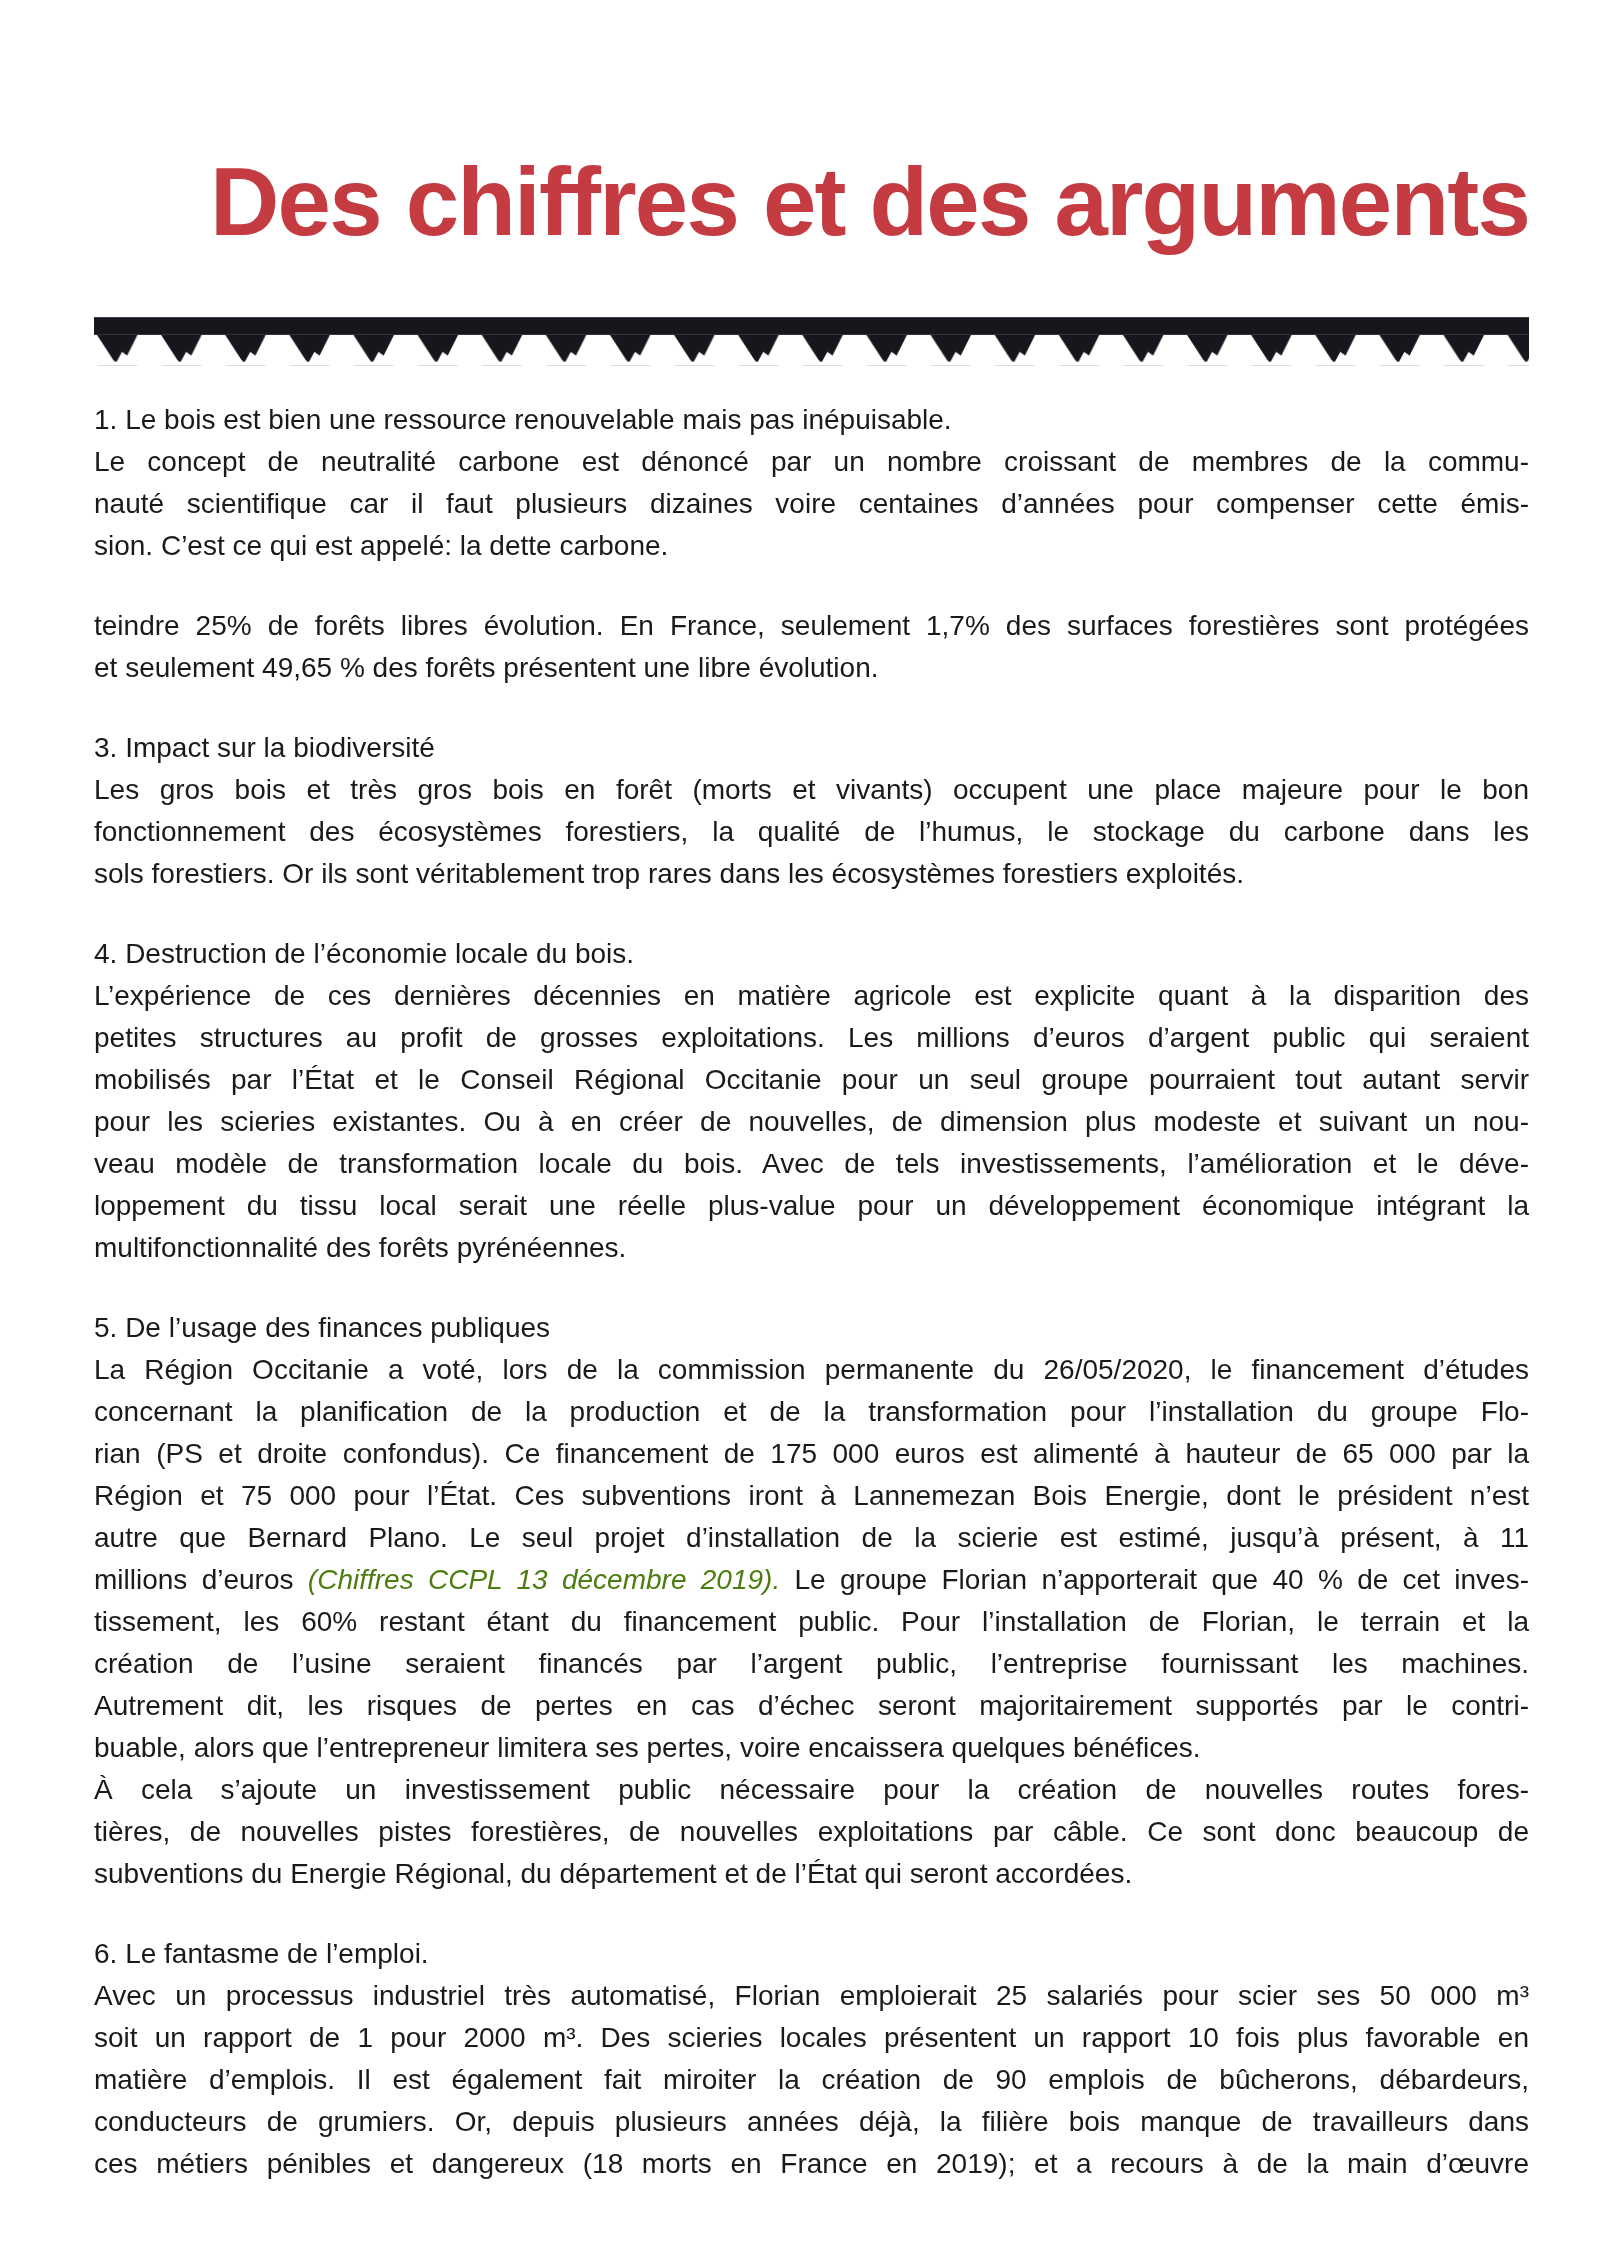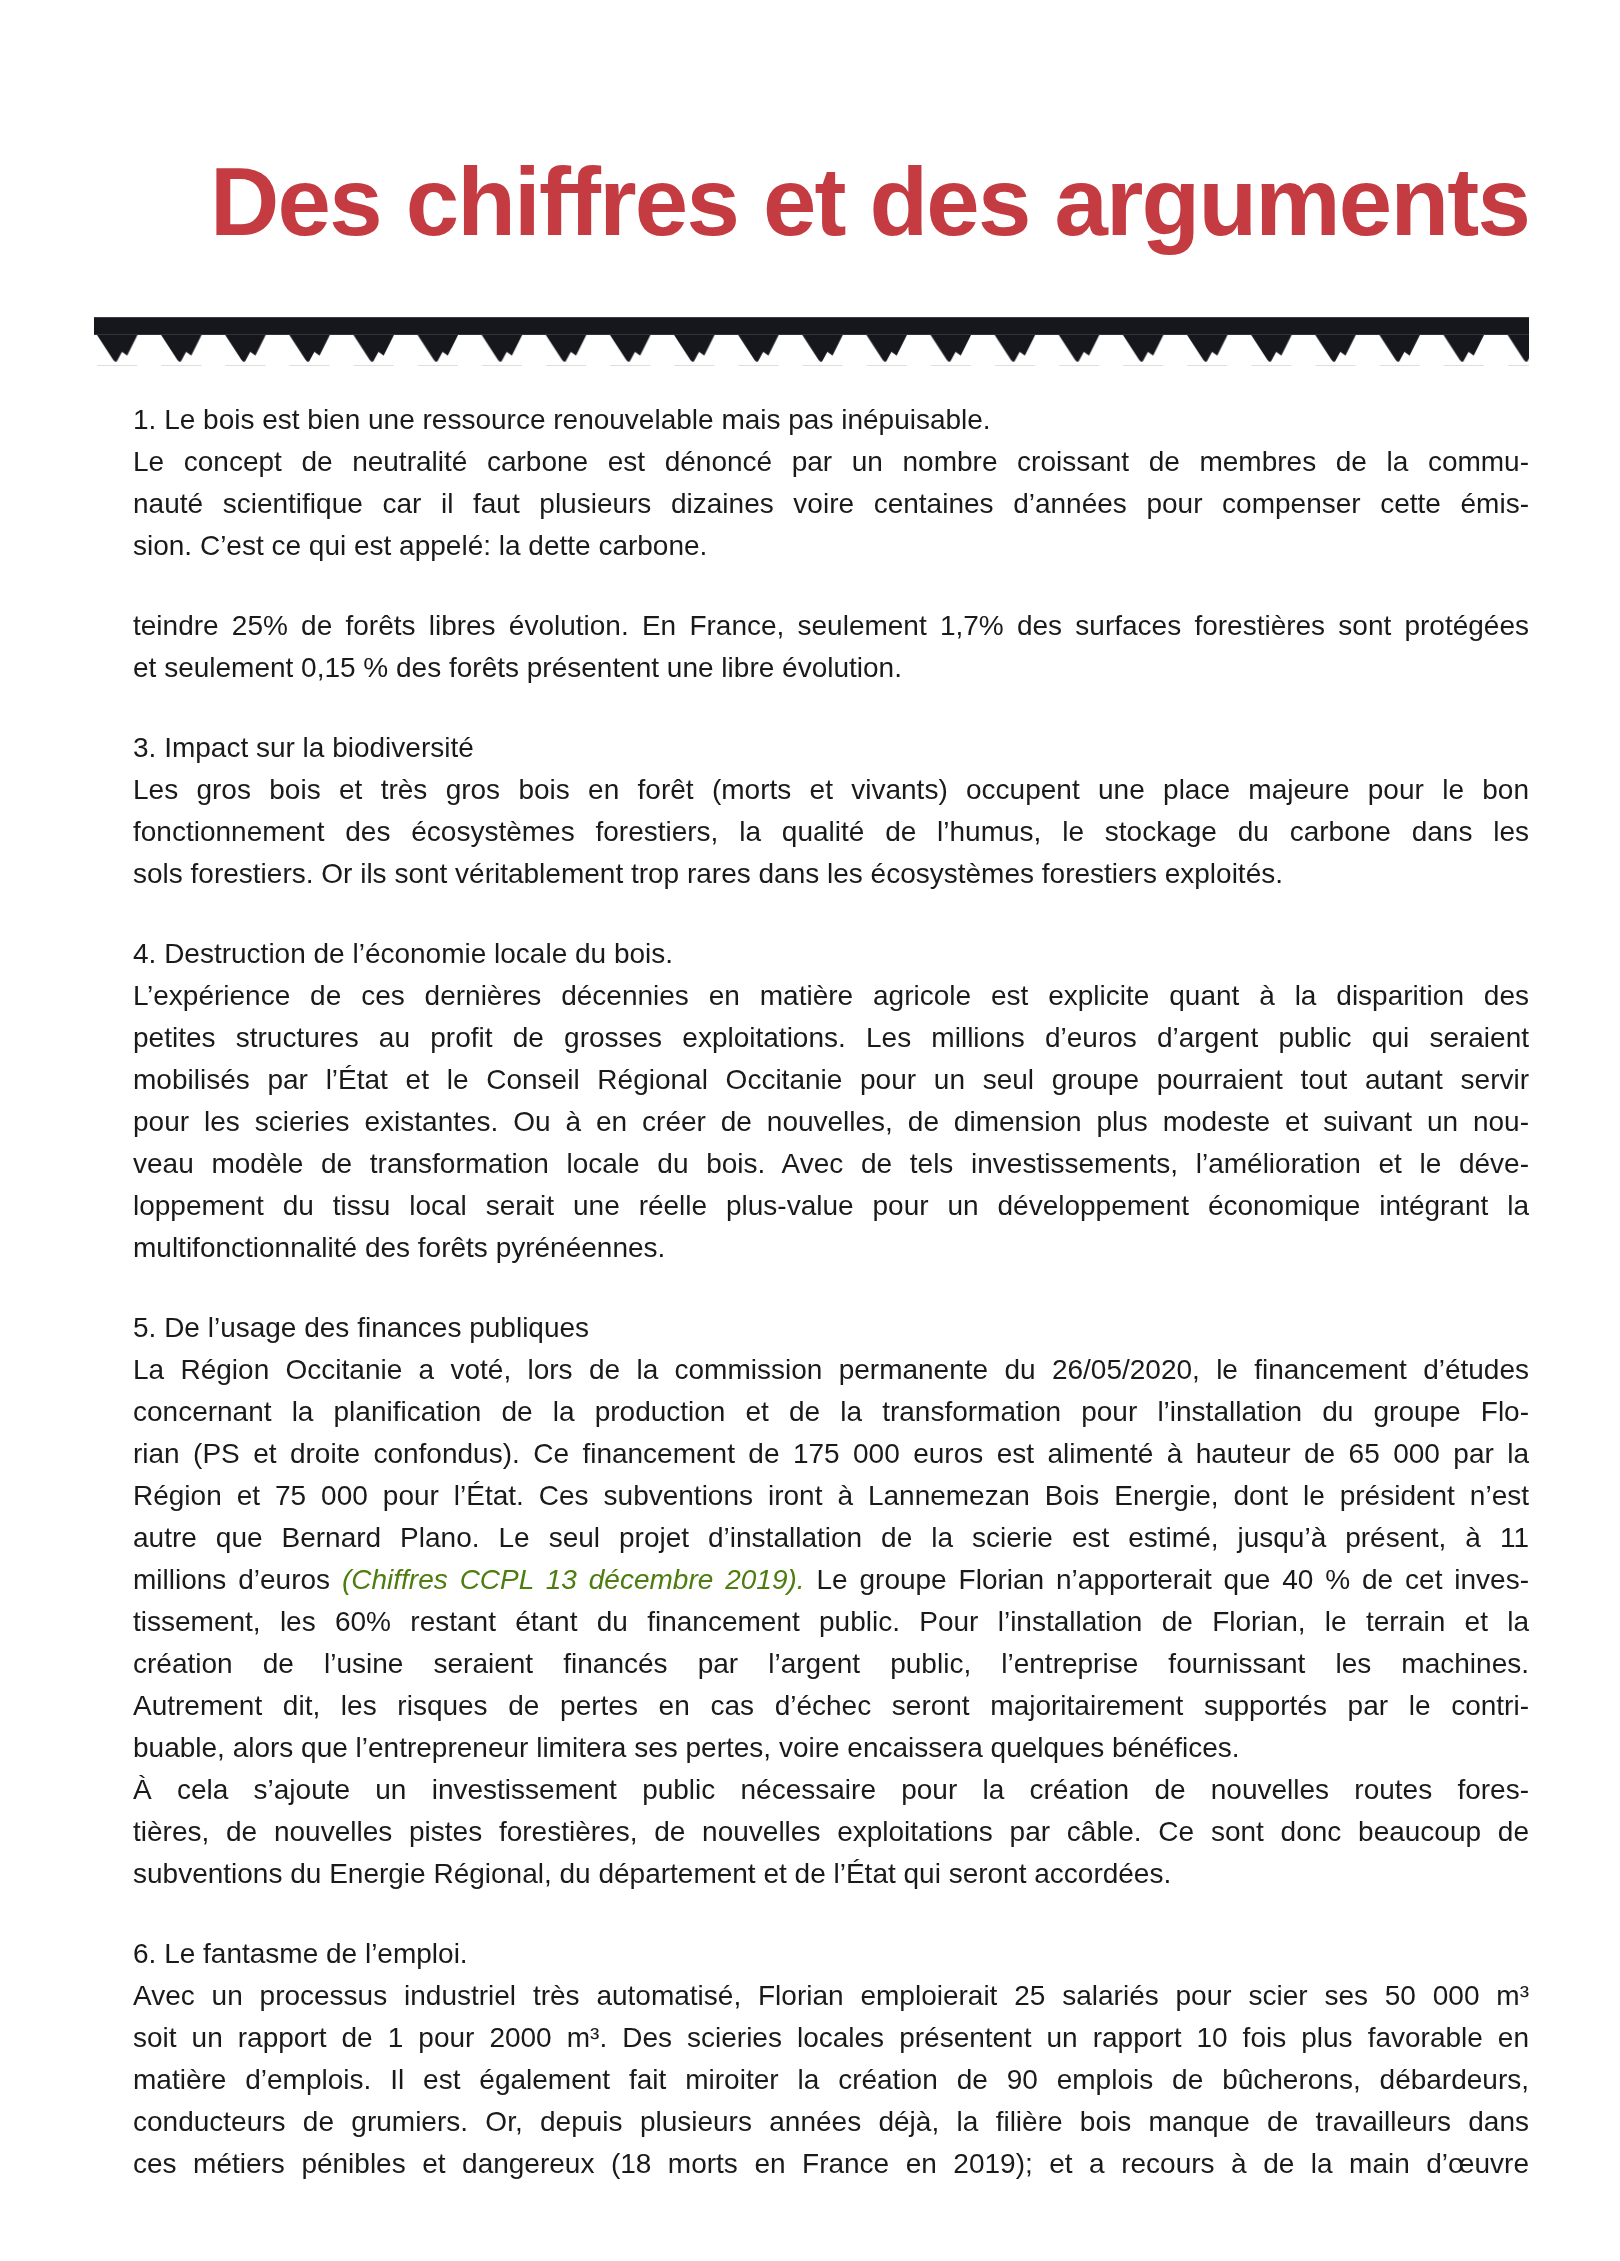--- a/index.html
+++ b/index.html
@@ -14,21 +14,21 @@
   .page { padding: 87px 92px 0 94px; }
   .title {
     font-size: 96px;
     font-weight: 700;
     letter-spacing: -1.8px;
     line-height: 101px;
     white-space: nowrap;
   }
   .saw { display: block; margin-top: 35px; }
   .content { margin-top: 33px; font-size: 28px; line-height: 42px; }
-  .sec { margin-top: 38px; margin-left: 39px; }
+  .sec { margin-top: 38px; }
   .sec:first-child { margin-top: 0; }
   .line { text-align: left; }
   .line.just {
     text-align: justify;
     text-align-last: justify;
     -moz-text-align-last: justify;
     text-justify: inter-word;
   }
   .citation { font-style: italic; }
 </style>
@@ -51,21 +51,21 @@
 
   <div class="content">
       <section class="sec">
         <div class="line">1. Le bois est bien une ressource renouvelable mais pas inépuisable.</div>
         <div class="line just">Le concept de neutralité carbone est dénoncé par un nombre croissant de membres de la commu-</div>
         <div class="line just">nauté scientifique car il faut plusieurs dizaines voire centaines d’années pour compenser cette émis-</div>
         <div class="line">sion. C’est ce qui est appelé: la dette carbone.</div>
       </section>
       <section class="sec">
         <div class="line just">teindre 25% de forêts libres évolution. En France, seulement 1,7% des surfaces forestières sont protégées</div>
-        <div class="line">et seulement 0,15 % des forêts présentent une libre évolution.</div>
+        <div class="line">et seulement 49,65 % des forêts présentent une libre évolution.</div>
       </section>
       <section class="sec">
         <div class="line">3. Impact sur la biodiversité</div>
         <div class="line just">Les gros bois et très gros bois en forêt (morts et vivants) occupent une place majeure pour le bon</div>
         <div class="line just">fonctionnement des écosystèmes forestiers, la qualité de l’humus, le stockage du carbone dans les</div>
         <div class="line">sols forestiers. Or ils sont véritablement trop rares dans les écosystèmes forestiers exploités.</div>
       </section>
       <section class="sec">
         <div class="line">4. Destruction de l’économie locale du bois.</div>
         <div class="line just">L’expérience de ces dernières décennies en matière agricole est explicite quant à la disparition des</div>

